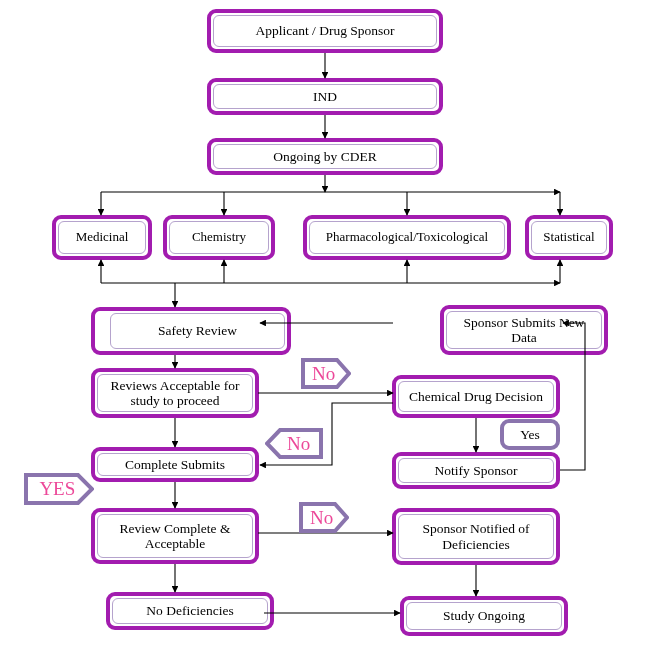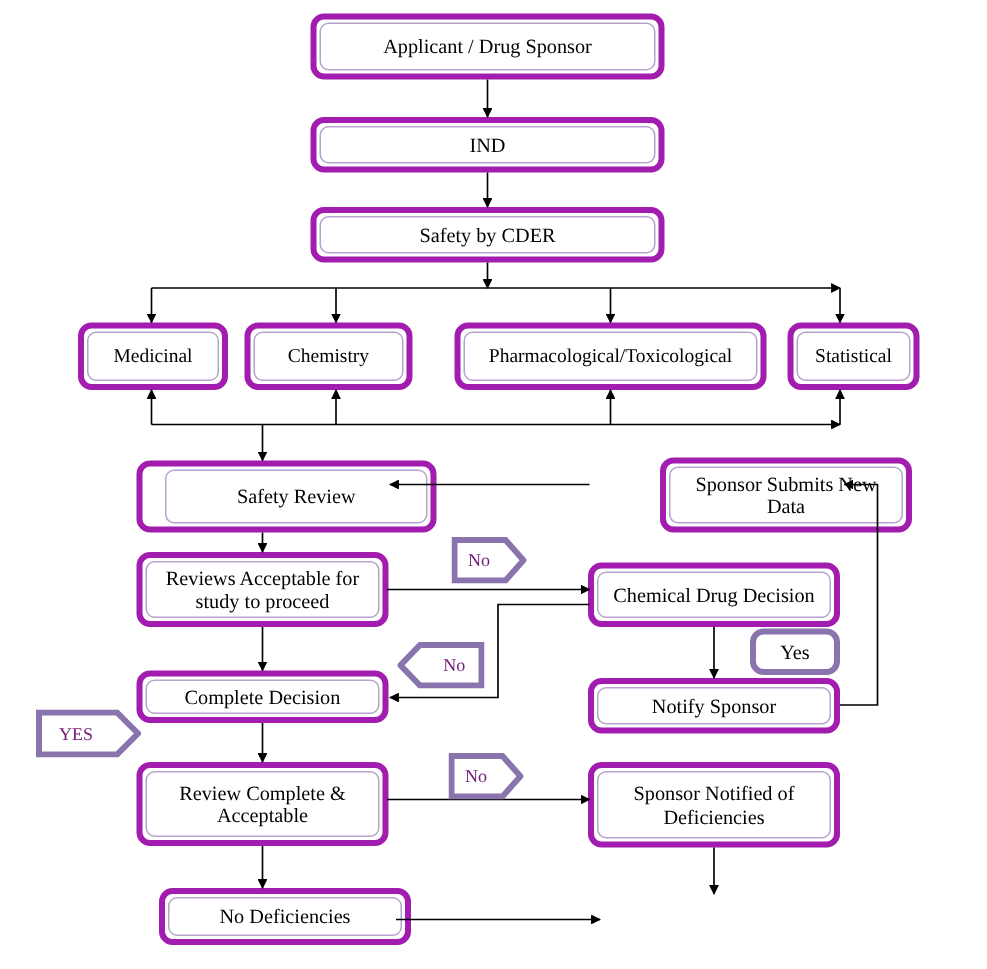--- a/index.html
+++ b/index.html
@@ -63,22 +63,22 @@
     position: absolute;
     z-index: 6;
   }
   .penta svg { display: block; }
   .penta .ptext {
     position: absolute;
     inset: 0;
     display: flex;
     align-items: center;
     justify-content: center;
-    font-size: 12px;
-    color: #701a75;
+    font-size: 19px;
+    color: #ec4899;
     font-family: "Liberation Serif", serif;
     text-align: right;
   }
   .penta.right .ptext { justify-content: flex-start; padding-left: 22%; }
   .penta.left  .ptext { justify-content: flex-end;  padding-right: 22%; }
 
   
   .lines {
     position: absolute;
     left: 0; top: 0;
@@ -148,21 +148,21 @@
 
   <div class="node" style="left:207px; top:9px; width:236px; height:44px;">
     <div class="inner">Applicant / Drug Sponsor</div>
   </div>
 
   <div class="node" style="left:207px; top:78px; width:236px; height:37px;">
     <div class="inner">IND</div>
   </div>
 
   <div class="node" style="left:207px; top:138px; width:236px; height:37px;">
-    <div class="inner">Safety by CDER</div>
+    <div class="inner">Ongoing by CDER</div>
   </div>
 
   <div class="node small" style="left:52px; top:215px; width:100px; height:45px;">
     <div class="inner">Medicinal</div>
   </div>
 
   <div class="node small" style="left:163px; top:215px; width:112px; height:45px;">
     <div class="inner">Chemistry</div>
   </div>
 
@@ -176,21 +176,21 @@
 
   <div class="node" style="left:91px; top:307px; width:200px; height:48px;padding-left:15px;">
     <div class="inner">Safety Review</div>
   </div>
 
   <div class="node" style="left:91px; top:368px; width:168px; height:50px;">
     <div class="inner">Reviews Acceptable for study to proceed</div>
   </div>
 
   <div class="node" style="left:91px; top:447px; width:168px; height:35px;">
-    <div class="inner">Complete Decision</div>
+    <div class="inner">Complete Submits</div>
   </div>
 
   <div class="node" style="left:91px; top:508px; width:168px; height:56px;">
     <div class="inner">Review Complete &amp; Acceptable</div>
   </div>
 
   <div class="node" style="left:106px; top:592px; width:168px; height:38px;">
     <div class="inner">No Deficiencies</div>
   </div>
 
@@ -203,20 +203,23 @@
   </div>
 
   <div class="node" style="left:392px; top:452px; width:168px; height:37px;">
     <div class="inner">Notify Sponsor</div>
   </div>
 
   <div class="node" style="left:392px; top:508px; width:168px; height:57px;">
     <div class="inner">Sponsor Notified of Deficiencies</div>
   </div>
 
+  <div class="node" style="left:400px; top:596px; width:168px; height:40px;">
+    <div class="inner">Study Ongoing</div>
+  </div>
 
   <div class="penta right" style="left:301px; top:358px; width:50px; height:31px;">
     <svg width="50" height="31" viewBox="0 0 50 31">
       <path d="M 2 2 L 36 2 L 48 15.5 L 36 29 L 2 29 Z" fill="#ffffff" stroke="#8a74ad" stroke-width="4"></path>
     </svg>
     <div class="ptext">No</div>
   </div>
 
   <div class="penta left" style="left:265px; top:428px; width:58px; height:31px;">
     <svg width="58" height="31" viewBox="0 0 58 31">

